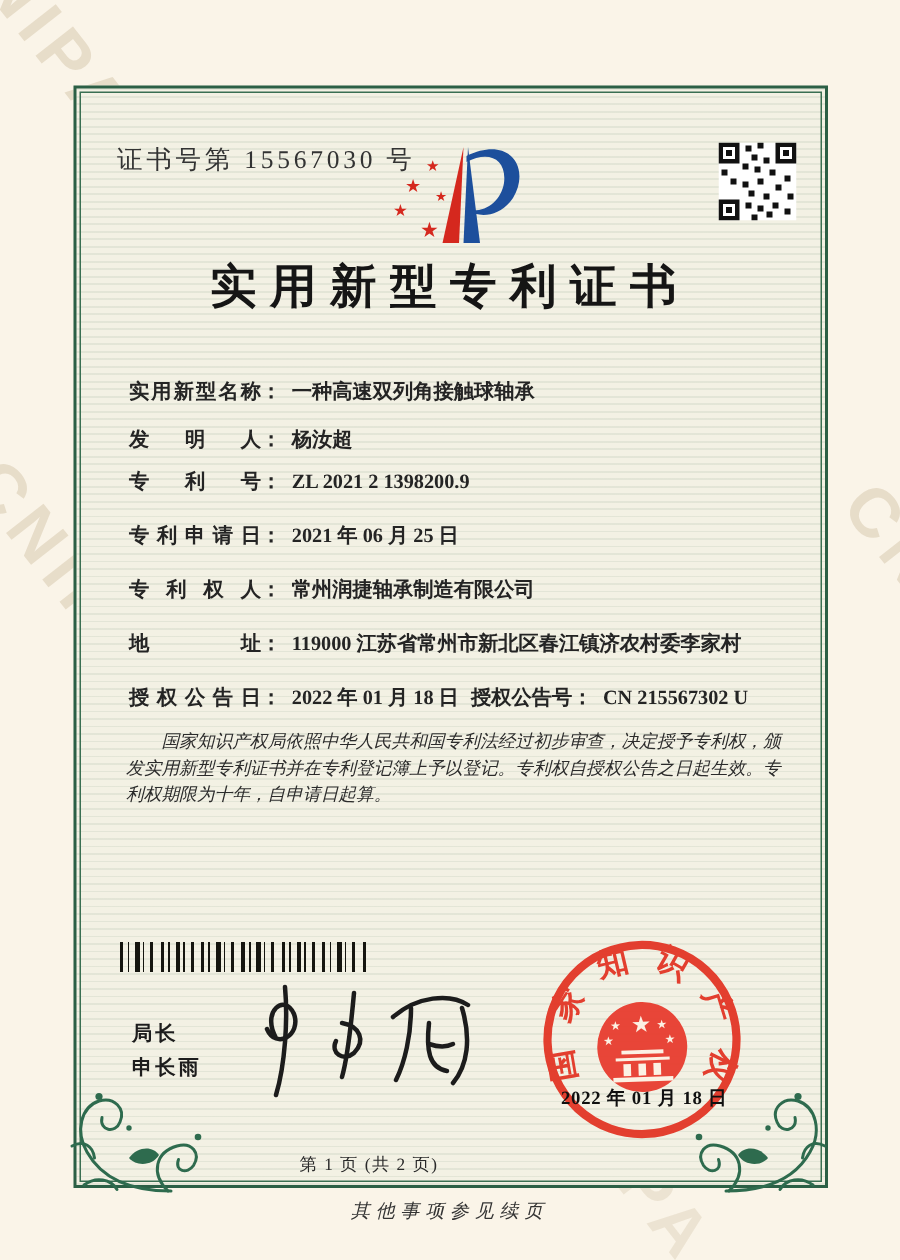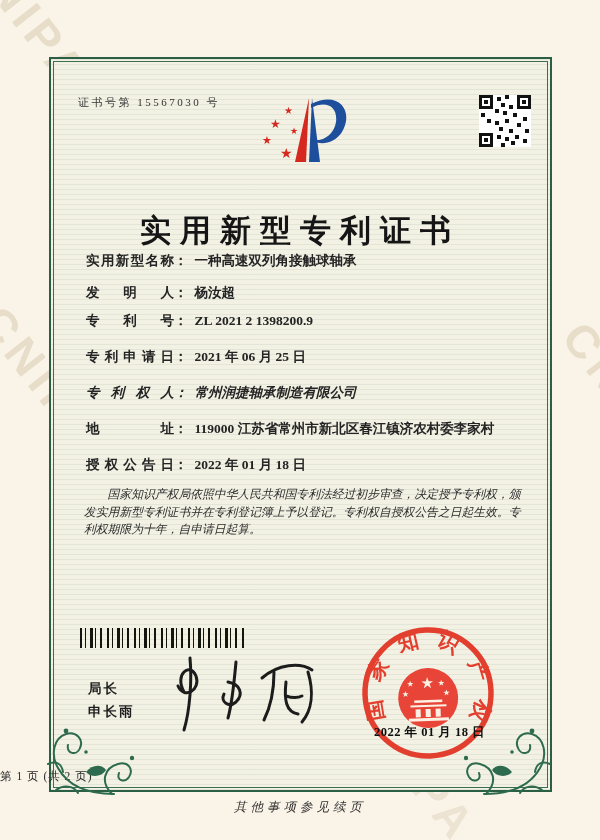--- a/index.html
+++ b/index.html
@@ -33,43 +33,43 @@
   .frame-inner{
     position:absolute; inset:2px; border:1px solid #3a6f52; pointer-events:none;
   }
   .ornament{position:absolute; z-index:4; width:104px; height:104px;}
   .orn-bl{left:42px; bottom:42px;}
   .orn-br{right:44px; bottom:42px; transform:scaleX(-1);}
 
   .content{position:absolute; z-index:3; inset:0;}
 
   .cert-no{
-    position:absolute; left:78px; top:95px; font-size:11px; letter-spacing:2.5px; color:#333;
+    position:absolute; left:78px; top:95px; font-size:17px; letter-spacing:2.5px; color:#333;
   }
   .logo{position:absolute; left:250px; top:94px; width:104px; height:74px;}
   .qr{position:absolute; left:479px; top:95px; width:52px; height:52px;}
 
   .title{
     position:absolute; left:0; top:170px; width:600px; text-align:center;
-    font-size:31px; font-weight:bold; letter-spacing:9px; color:#151515;margin-top:40px;
+    font-size:31px; font-weight:bold; letter-spacing:9px; color:#151515;
   }
 
   .fields{position:absolute; left:86px; top:0; width:450px;}
   .field-row{
     position:absolute; left:0; width:450px; white-space:nowrap;
     font-size:13.5px; font-weight:bold; color:#242424;
   }
   .field-label{
     display:inline-block; width:88px; text-align:justify; text-align-last:justify;
     vertical-align:bottom;
   }
   .field-colon{display:inline-block;}
   .field-value{margin-left:7px;}
   .r1{top:252px;} .r2{top:284px;} .r3{top:312px;} .r4{top:348px;}
-  .r5{top:384px;font-style:italic;} .r6{top:420px;} .r7{top:456px;}
+  .r5{top:384px;} .r6{top:420px;} .r7{top:456px;}
   .grant-no{position:absolute; left:228px; top:0;}
 
   .body-text{
     position:absolute; left:84px; top:486px; width:438px;
     font-size:11.8px; line-height:17.6px; font-style:italic; color:#2b2b2b;
   }
   .body-text p{margin:0; text-indent:2em;}
 
   .barcode{
     position:absolute; left:80px; top:628px; width:166px; height:20px;
@@ -89,21 +89,21 @@
   .official-name{top:703px;}
   .signature{position:absolute; left:150px; top:652px; width:175px; height:90px;}
 
   .seal{position:absolute; left:357px; top:622px; width:142px; height:142px; opacity:.93; transform:rotate(-2deg);}
   .seal-date{
     position:absolute; left:372px; top:724px; width:115px; text-align:center;
     font-size:12.5px; font-weight:bold; color:#101010; letter-spacing:0.5px; white-space:nowrap;
   }
 
   .page-info{
-    position:absolute; left:0; top:769px; width:492px; 
+    position:absolute; left:0; top:769px; width:492px; text-align:center;
     font-size:11.5px; color:#2a2a2a; letter-spacing:1px;
   }
   .continuation{
     position:absolute; left:0; top:799px; width:600px; text-align:center;
     font-size:12.5px; font-style:italic; color:#333; letter-spacing:4px;
   }
   .seal-ring-text{font-size:21px; font-weight:bold; letter-spacing:15px; fill:#e23222;
     font-family:"Liberation Serif","DejaVu Serif",serif;}
 </style>
 </head>
@@ -225,20 +225,23 @@
         <span class="field-label">专利申请日</span><span class="field-colon">：</span><span class="field-value">2021 年 06 月 25 日</span>
       </div>
       <div class="field-row r5">
         <span class="field-label">专利权人</span><span class="field-colon">：</span><span class="field-value">常州润捷轴承制造有限公司</span>
       </div>
       <div class="field-row r6">
         <span class="field-label">地址</span><span class="field-colon">：</span><span class="field-value">119000 江苏省常州市新北区春江镇济农村委李家村</span>
       </div>
       <div class="field-row r7">
         <span class="field-label">授权公告日</span><span class="field-colon">：</span><span class="field-value">2022 年 01 月 18 日</span>
+        <span class="grant-no">
+          <span>授权公告号</span><span>：</span><span class="field-value">CN 215567302 U</span>
+        </span>
       </div>
     </div>
 
     <div class="body-text">
       <p>国家知识产权局依照中华人民共和国专利法经过初步审查，决定授予专利权，颁发实用新型专利证书并在专利登记簿上予以登记。专利权自授权公告之日起生效。专利权期限为十年，自申请日起算。</p>
     </div>
 
     <div class="barcode"></div>
 
     <div class="official official-title">局长</div>

